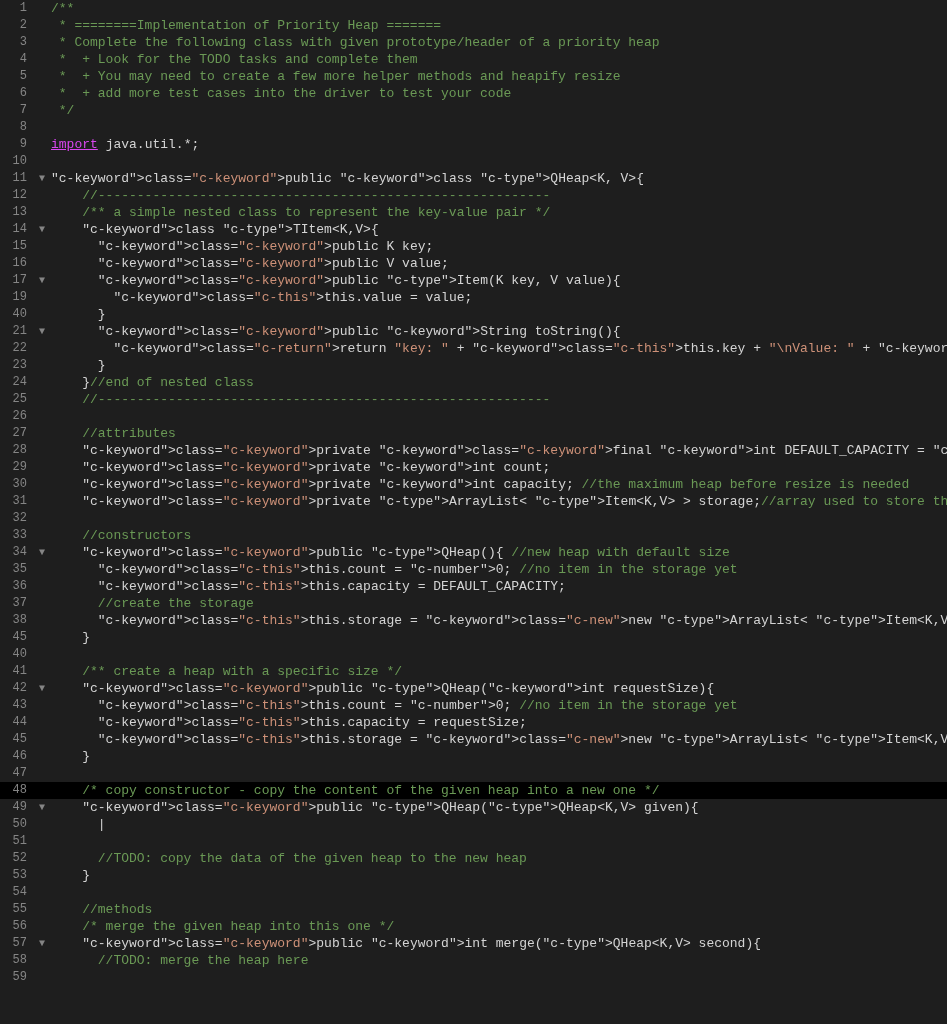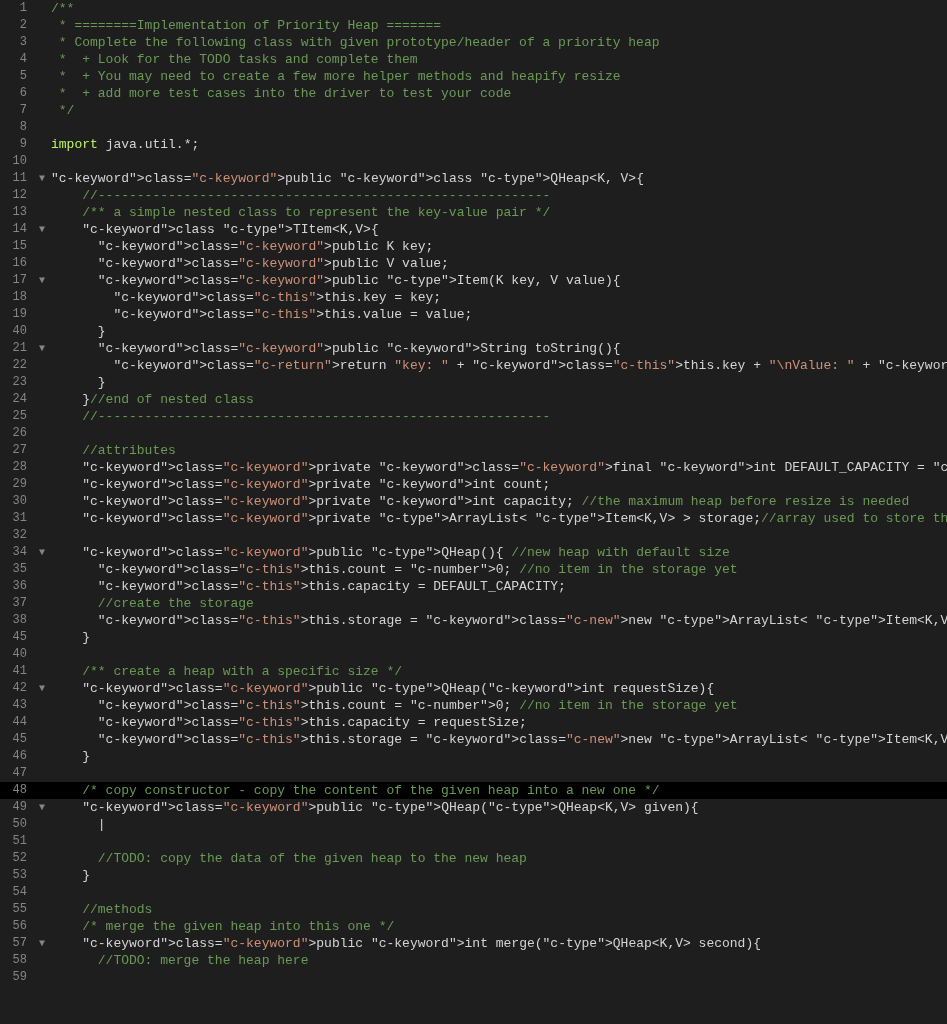--- a/index.html
+++ b/index.html
@@ -54,21 +54,21 @@
 
     .code-content {
       flex: 1;
       white-space: pre;
       padding-left: 2px;
     }
 
     
     .c-comment { color: #6a9955; }
     .c-string { color: #ce9178; }
-    .c-import { color: #bef264; }
+    .c-import { color: #d946ef; text-decoration: underline; }
     .c-plain { color: #d4d4d4; }
 
     .line-highlight-blue {
       background-color: #000000;
     }
   </style>
 </head>
 <body>
 
 <div class="code-container">
@@ -152,25 +152,20 @@
         <span class="line-number">16</span>
         <span class="fold-indicator"></span>
         <span class="code-content">      <span <span="" class="&lt;span">"c-keyword"</span>&gt;class=<span class="c-string">"c-keyword"</span>&gt;public V value;</span>
       </div>
       <div class="code-line">
         <span class="line-number">17</span>
         <span class="fold-indicator">▼</span>
         <span class="code-content">      <span <span="" class="&lt;span">"c-keyword"</span>&gt;class=<span class="c-string">"c-keyword"</span>&gt;public <span class="&lt;span">"c-type"</span>&gt;Item(K key, V value){</span>
       </div>
       <div class="code-line">
-        <span class="line-number">18</span>
-        <span class="fold-indicator"></span>
-        <span class="code-content">        <span <span="" class="&lt;span">"c-keyword"</span>&gt;class=<span class="c-string">"c-this"</span>&gt;this.key = key;</span>
-      </div>
-      <div class="code-line">
         <span class="line-number">19</span>
         <span class="fold-indicator"></span>
         <span class="code-content">        <span <span="" class="&lt;span">"c-keyword"</span>&gt;class=<span class="c-string">"c-this"</span>&gt;this.value = value;</span>
       </div>
       <div class="code-line">
         <span class="line-number">40</span>
         <span class="fold-indicator"></span>
         <span class="code-content">      }</span>
       </div>
       <div class="code-line">
@@ -225,20 +220,25 @@
       </div>
       <div class="code-line">
         <span class="line-number">31</span>
         <span class="fold-indicator"></span>
         <span class="code-content">    <span <span="" class="&lt;span">"c-keyword"</span>&gt;class=<span class="c-string">"c-keyword"</span>&gt;private <span class="&lt;span">"c-type"</span>&gt;ArrayList&lt; <span class="&lt;span">"c-type"</span>&gt;Item&lt;K,V&gt; &gt; storage;<span class="c-comment">//array used to store the items</span></span>
       </div>
       <div class="code-line">
         <span class="line-number">32</span>
         <span class="fold-indicator"></span>
         <span class="code-content"></span>
+      </div>
+      <div class="code-line">
+        <span class="line-number">33</span>
+        <span class="fold-indicator"></span>
+        <span class="code-content"><span class="c-comment">    //constructors</span></span>
       </div>
       <div class="code-line">
         <span class="line-number">34</span>
         <span class="fold-indicator">▼</span>
         <span class="code-content">    <span <span="" class="&lt;span">"c-keyword"</span>&gt;class=<span class="c-string">"c-keyword"</span>&gt;public <span class="&lt;span">"c-type"</span>&gt;QHeap(){ <span class="c-comment">//new heap with default size</span></span>
       </div>
       <div class="code-line">
         <span class="line-number">35</span>
         <span class="fold-indicator"></span>
         <span class="code-content">      <span <span="" class="&lt;span">"c-keyword"</span>&gt;class=<span class="c-string">"c-this"</span>&gt;this.count = <span class="&lt;span">"c-number"</span>&gt;0; <span class="c-comment">//no item in the storage yet</span></span>

